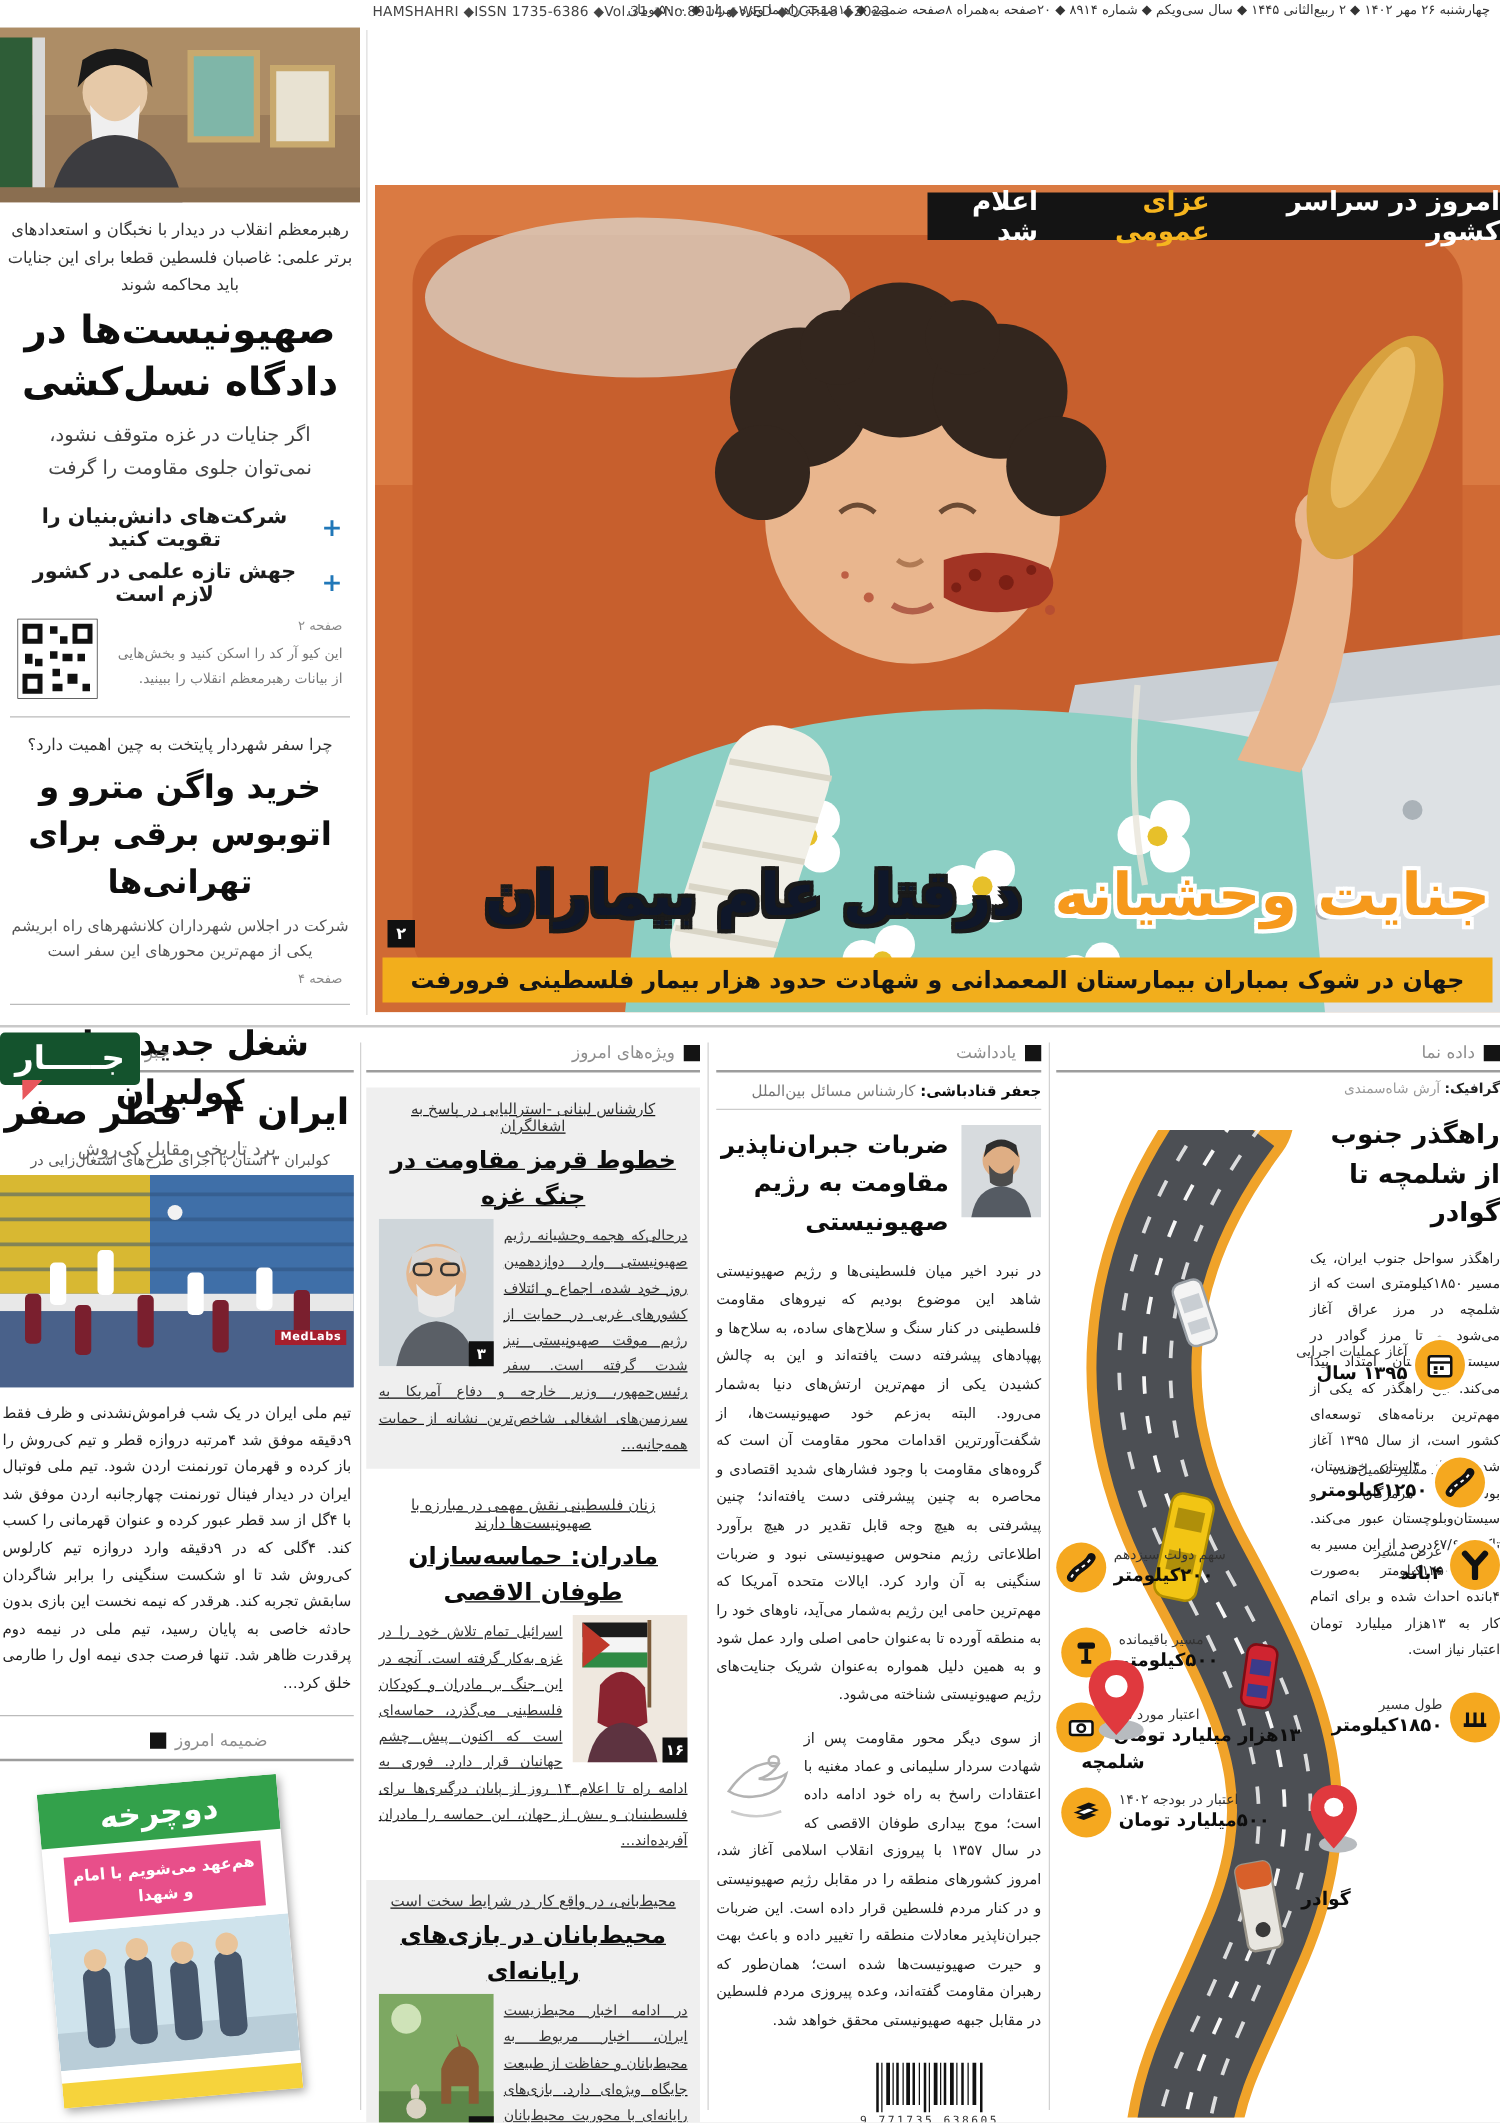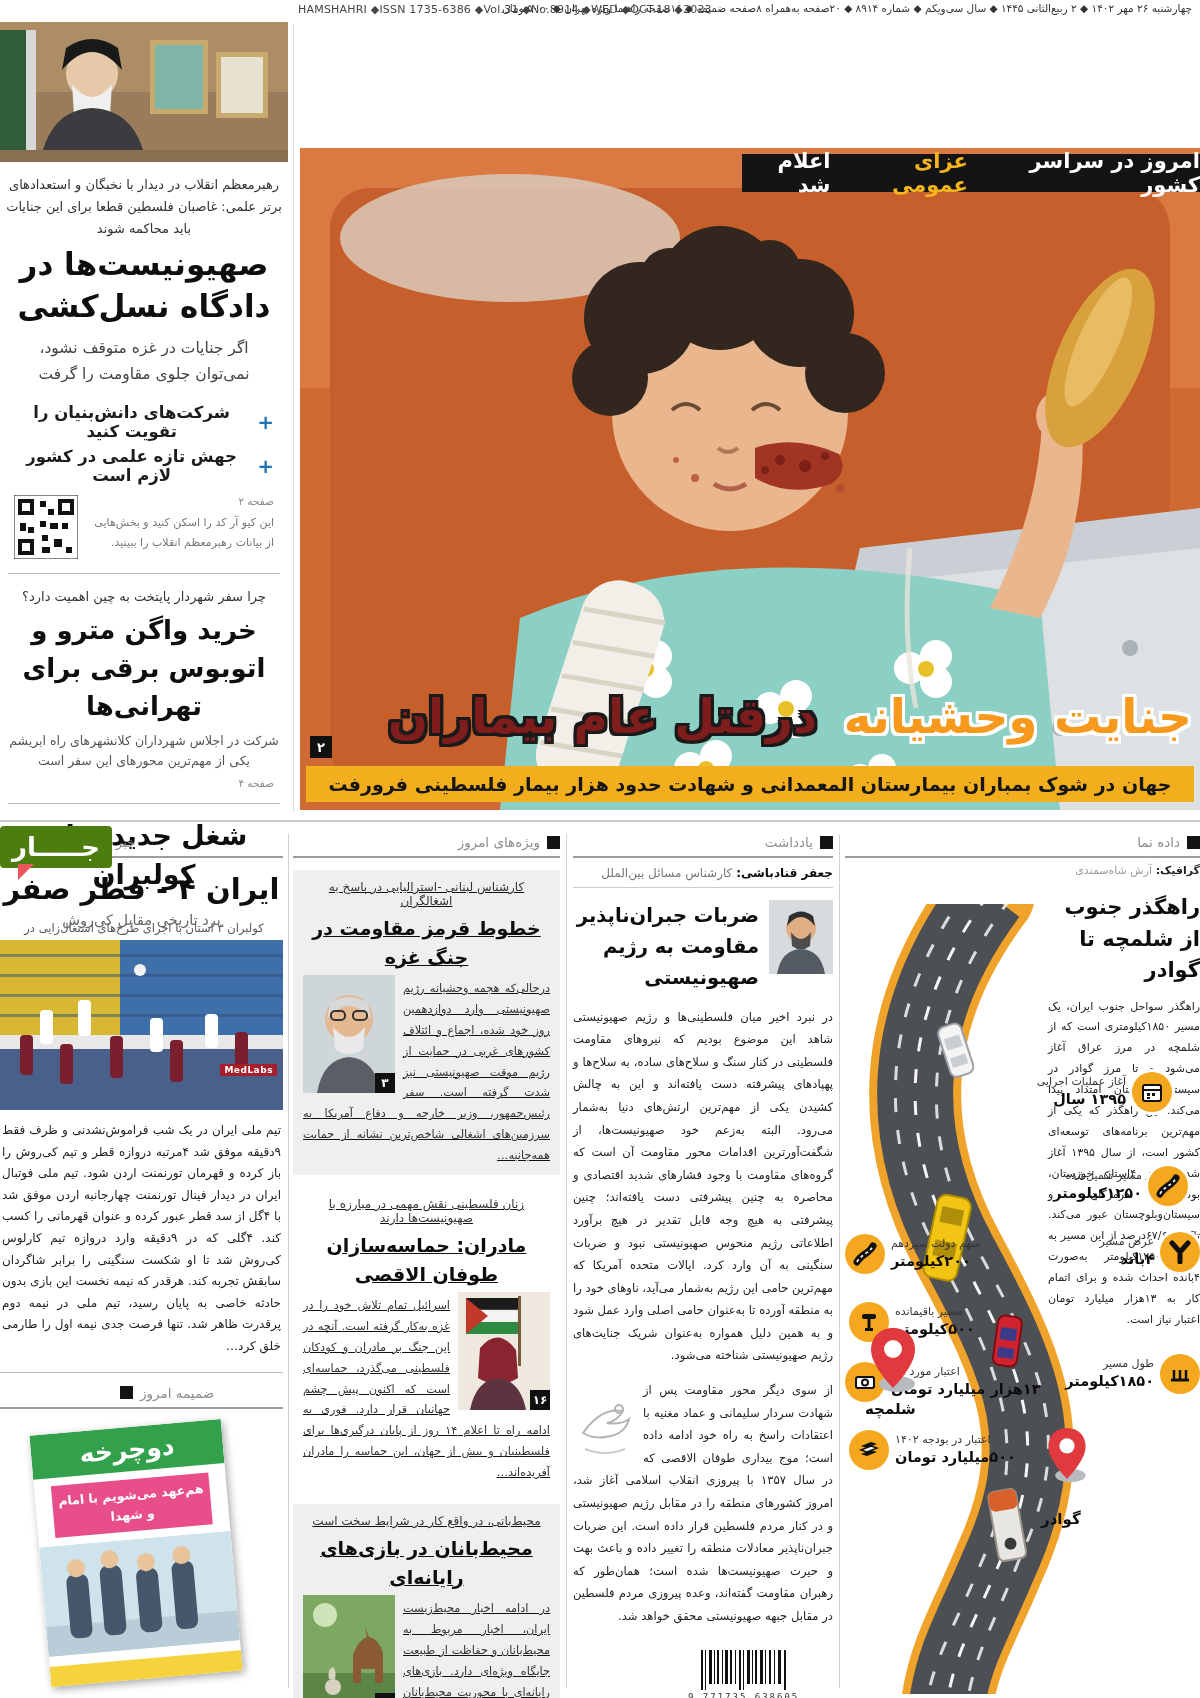--- a/index.html
+++ b/index.html
@@ -50,21 +50,21 @@
 
   
   .mainphoto{position:absolute;top:148px;left:300px;width:900px;height:662px;overflow:hidden;}
   .banner{position:absolute;top:6px;right:0;width:458px;height:38px;background:#141414;
           display:flex;align-items:center;justify-content:center;direction:rtl;gap:7px;
           font-size:21px;font-weight:900;color:#fff;}
   .banner .hl{color:#f6b51f;}
   .lead-hl{position:absolute;bottom:70px;right:8px;width:885px;text-align:right;direction:rtl;
            font-size:47px;font-weight:900;white-space:nowrap;line-height:1;}
   .hl-o{color:#f6991c;text-shadow:-3px -3px 0 #fff,3px -3px 0 #fff,-3px 3px 0 #fff,3px 3px 0 #fff,0 -3px 0 #fff,0 3px 0 #fff,-3px 0 0 #fff,3px 0 0 #fff;}
-  .hl-w{color:#7f1d1d;margin-right:10px;text-shadow:-3px -3px 0 #1a1a1a,3px -3px 0 #1a1a1a,-3px 3px 0 #1a1a1a,3px 3px 0 #1a1a1a,0 -3px 0 #1a1a1a,0 3px 0 #1a1a1a,-3px 0 0 #1a1a1a,3px 0 0 #1a1a1a;}
+  .hl-w{color:#0f172a;margin-right:10px;text-shadow:-3px -3px 0 #1a1a1a,3px -3px 0 #1a1a1a,-3px 3px 0 #1a1a1a,3px 3px 0 #1a1a1a,0 -3px 0 #1a1a1a,0 3px 0 #1a1a1a,-3px 0 0 #1a1a1a,3px 0 0 #1a1a1a;}
   .lead-sub{position:absolute;bottom:8px;left:6px;right:6px;height:36px;background:#f2ae1c;
             display:flex;align-items:center;justify-content:center;direction:rtl;
             font-size:19px;font-weight:900;color:#161616;}
   .pagebadge{position:absolute;left:10px;bottom:52px;width:22px;height:22px;background:#101010;
              color:#fff;font-size:13px;font-weight:700;display:flex;align-items:center;justify-content:center;}
 
   
   .hr-main{position:absolute;top:820px;left:0;width:1200px;border-top:2px solid #c9c9c9;}
   .vline{position:absolute;top:834px;height:854px;border-left:1px solid #d2d2d2;}
   .vline-l{position:absolute;top:24px;height:788px;left:293px;border-left:1px solid #ddd;}
@@ -73,21 +73,21 @@
   .sqr{width:13px;height:13px;background:#141414;flex:0 0 auto;}
   .seclabel{font-size:13.5px;color:#8d8d8d;}
 
   
   .col{position:absolute;top:834px;direction:rtl;text-align:right;}
   .col-khabar{left:0;width:283px;text-align:center;}
   .col-vizheh{left:293px;width:267px;}
   .col-yad{left:573px;width:260px;}
   .col-dade{left:845px;width:355px;height:864px;}
 
-  .jar{position:absolute;left:0;top:826px;width:112px;height:42px;background:#4d7c0f;
+  .jar{position:absolute;left:0;top:826px;width:112px;height:42px;background:#14532d;
        border-radius:4px;color:#fff;font-size:26px;font-weight:900;display:flex;
        align-items:center;justify-content:center;direction:rtl;z-index:5;}
   .jar::after{content:"";position:absolute;bottom:-12px;left:18px;border:8px solid transparent;
               border-top-color:#e8575c;border-left-color:#e8575c;}
 
   .kb-h1{font-size:29px;font-weight:900;margin-top:14px;color:#0d0d0d;}
   .kb-sub{font-size:14.5px;color:#666;margin-top:6px;}
   .kb-photo{width:283px;height:170px;margin-top:12px;position:relative;display:block;}
   .kb-body{font-size:12px;color:#222;line-height:1.8;text-align:justify;direction:rtl;margin-top:10px;padding:0 2px;}
   .kb-div{border-top:1px solid #bbb;margin-top:14px;}

